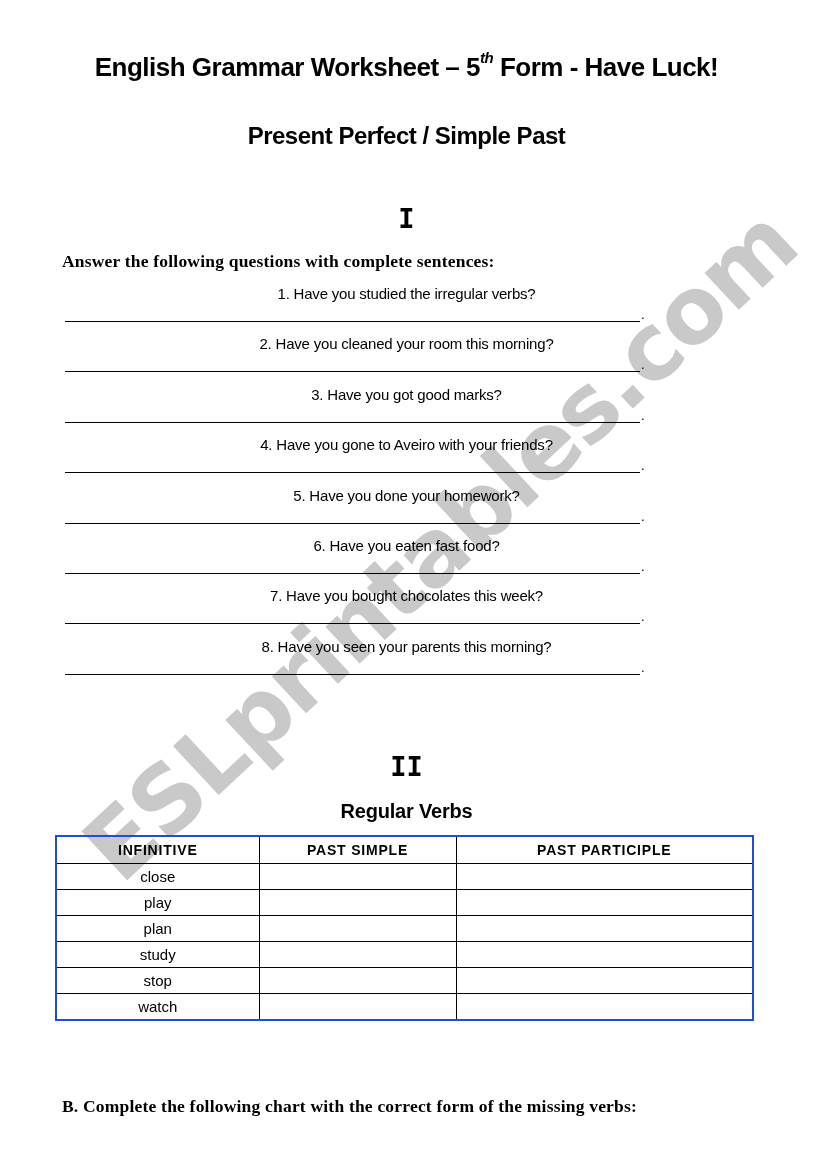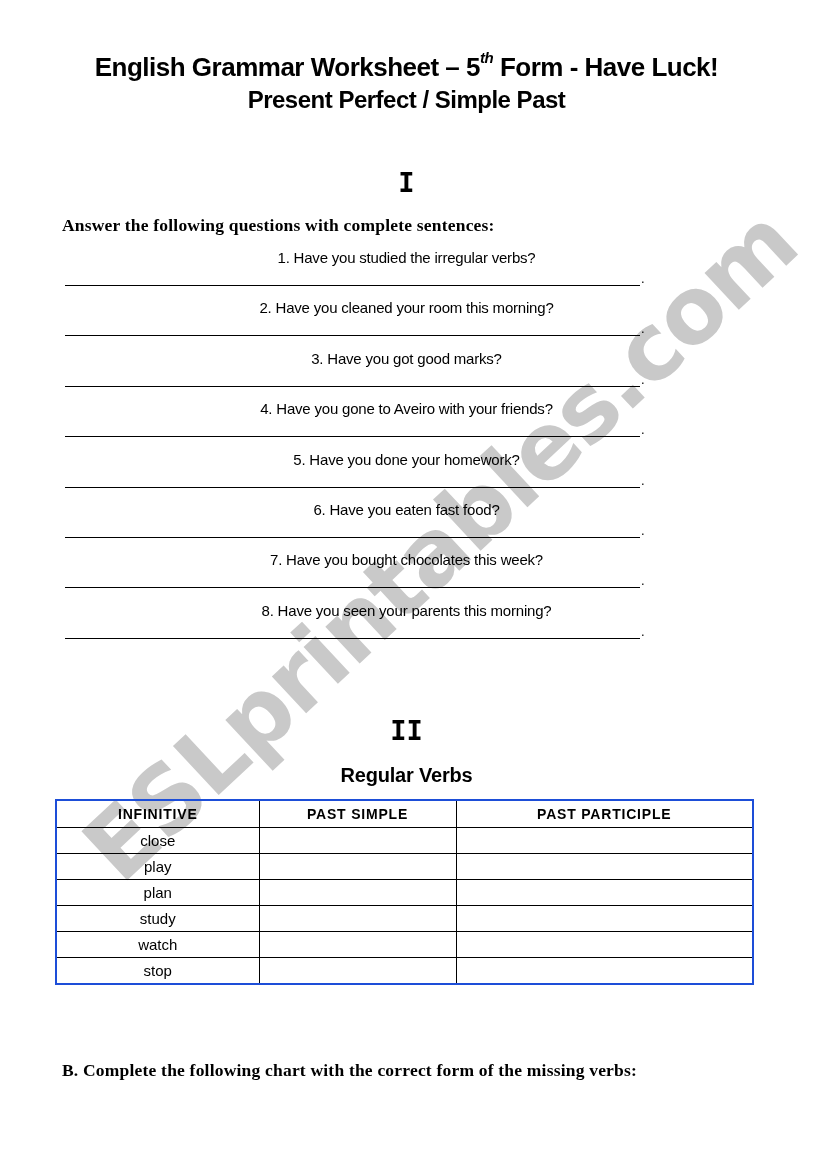--- a/index.html
+++ b/index.html
@@ -34,21 +34,21 @@
     z-index: 1;
     padding: 50px 70px 0 62px;
   }
   .title {
     text-align: center;
     font-weight: bold;
     font-size: 26px;
     line-height: 1.32;
     letter-spacing: -0.5px;
   }
-  .title .t2 { font-size: 24px; }
+  .title .t2 { font-size: 24px; margin-top: 36px; }
   .title sup { font-size: 15px; vertical-align: top; position: relative; top: -2px; font-style: italic; }
   .numeral {
     text-align: center;
     font-family: "DejaVu Sans Mono", monospace;
     font-weight: bold;
     font-size: 27px;
     line-height: 1.15;
   }
   .numeral-1 { margin-top: 51px; }
   .numeral-2 { margin-top: 63px; }
@@ -223,26 +223,26 @@
           <td>plan</td>
           <td></td>
           <td></td>
         </tr>
         <tr>
           <td>study</td>
           <td></td>
           <td></td>
         </tr>
         <tr>
+          <td>stop</td>
+          <td></td>
+          <td></td>
+        </tr>
+        <tr>
           <td>watch</td>
-          <td></td>
-          <td></td>
-        </tr>
-        <tr>
-          <td>stop</td>
           <td></td>
           <td></td>
         </tr>
       </tbody>
     </table>
 
     <div class="instruction instr-b">B. Complete the following chart with the correct form of the missing verbs:</div>
 
   </div>
 </div>

